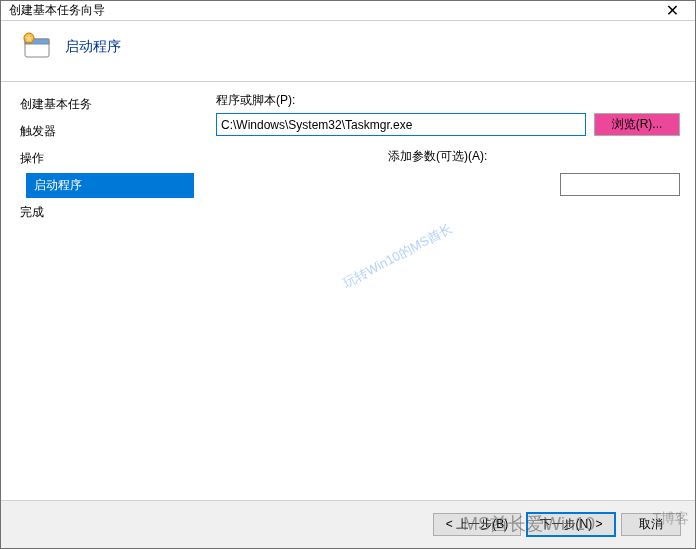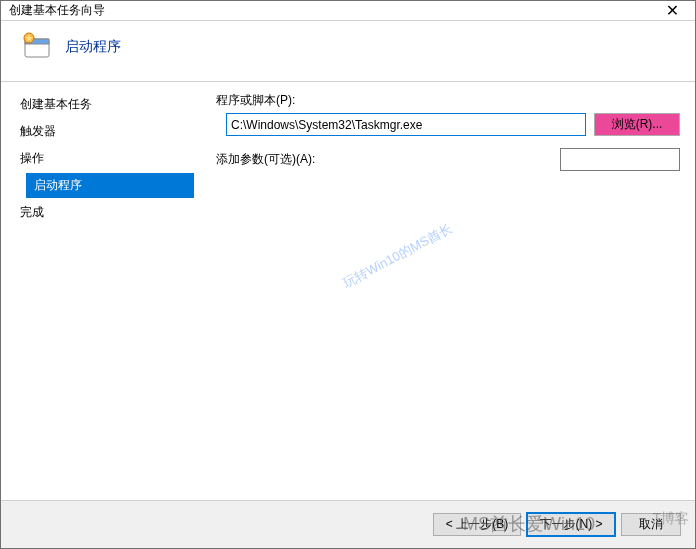--- a/index.html
+++ b/index.html
@@ -14,21 +14,21 @@
   .body { flex: 1; display: flex; overflow: hidden; position: relative; }
   .sidebar { width: 195px; padding: 10px 0 0 15px; }
   .side-item { padding: 4px 4px 4px 4px; margin-bottom: 2px; cursor: default; }
   .side-item.active { background: #0078d7; color: #fff; margin-left: 10px; padding-left: 8px; margin-right: 2px;}
   .side-item.indent { margin-left: 10px; padding-left: 8px; }
   .content { flex: 1; padding: 10px 15px 0 20px; position: relative; }
   .row { display: flex; align-items: center; margin-bottom: 8px; gap: 8px; }
   .label { width: 120px; }
   .label.first { width: auto; margin-bottom: 4px; }
   .tinput { height: 23px; border: 1px solid #7a7a7a; padding: 2px 4px; font-family: inherit; font-size: 12px; background: #fff; }
-  .tinput.main { flex: 1; background: #fff; border: 1px solid #0078d7; margin-left: 10px; }
+  .tinput.main { flex: 1; background: #fff; border: 1px solid #0078d7; }
   .tinput.small { width: 120px; margin-left: auto; }
   .browse-btn { height: 23px; width: 86px; border: 1px solid #adadad; background: #ec4899; font-family: inherit; font-size: 12px; cursor: default; }
   .footer { height: 48px; border-top: 1px solid #d0d0d0; display: flex; align-items: center; justify-content: flex-end; gap: 6px; padding: 0 14px; background: #f0f0f0; position: relative; }
   .btn { height: 23px; min-width: 88px; border: 1px solid #adadad; background: #e1e1e1; font-family: inherit; font-size: 12px; padding: 0 8px; cursor: default; }
   .btn.highlight { border: 1px solid #0078d7; box-shadow: 0 0 0 1px #0078d7; }
   .watermark { position: absolute; color: rgba(0,100,255,0.3); font-size: 13px; transform: rotate(-28deg); pointer-events: none; }
   .wm1 { left: 336px; top: 165px; }
   .wm2 { right: 100px; bottom: 12px; color: rgba(80,80,80,0.55); font-size: 18px; transform: none; }
   .wm3 { right: 6px; bottom: 20px; color: rgba(80,80,80,0.4); font-size: 14px; transform: none; }
 </style>
@@ -66,21 +66,21 @@
       <div class="side-item indent active">启动程序</div>
       <div class="side-item">完成</div>
     </div>
 
     <div class="content">
       <div class="label first">程序或脚本(P):</div>
       <div class="row">
         <input class="tinput main" value="C:\Windows\System32\Taskmgr.exe" style="">
         <button class="browse-btn">浏览(R)...</button>
       </div>
-      <div class="row" style="margin-top:12px;">
+      <div class="row" style="margin-top:12px;flex-direction:column;">
         <span class="label" style="flex:1">添加参数(可选)(A):</span>
         <input class="tinput small" value="" style="">
       </div>
     </div>
   </div>
 
   <div class="footer">
     <button class="btn">&lt; 上一步(B)</button>
     <button class="btn highlight">下一步(N) &gt;</button>
     <button class="btn" style="min-width:60px">取消</button>

